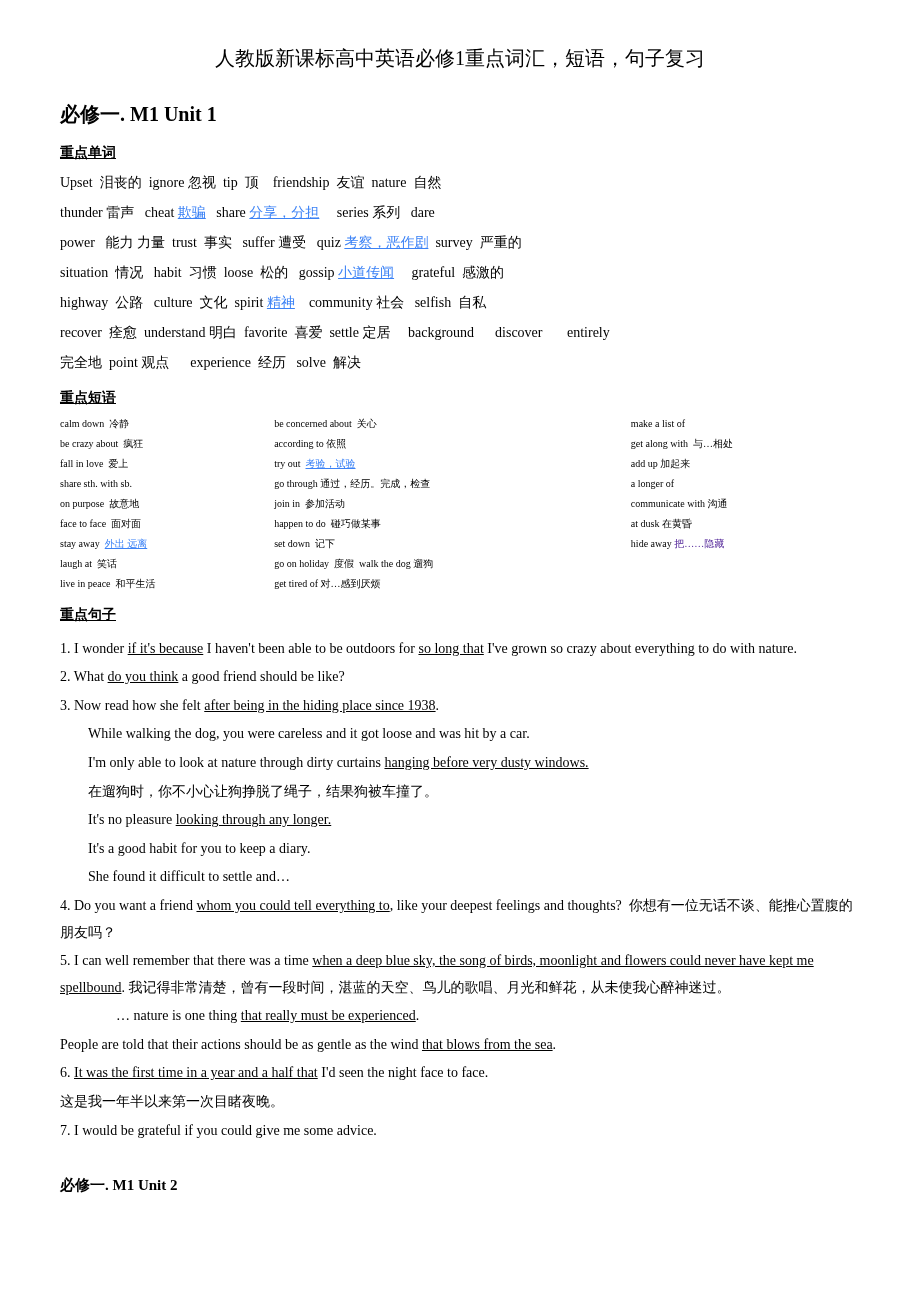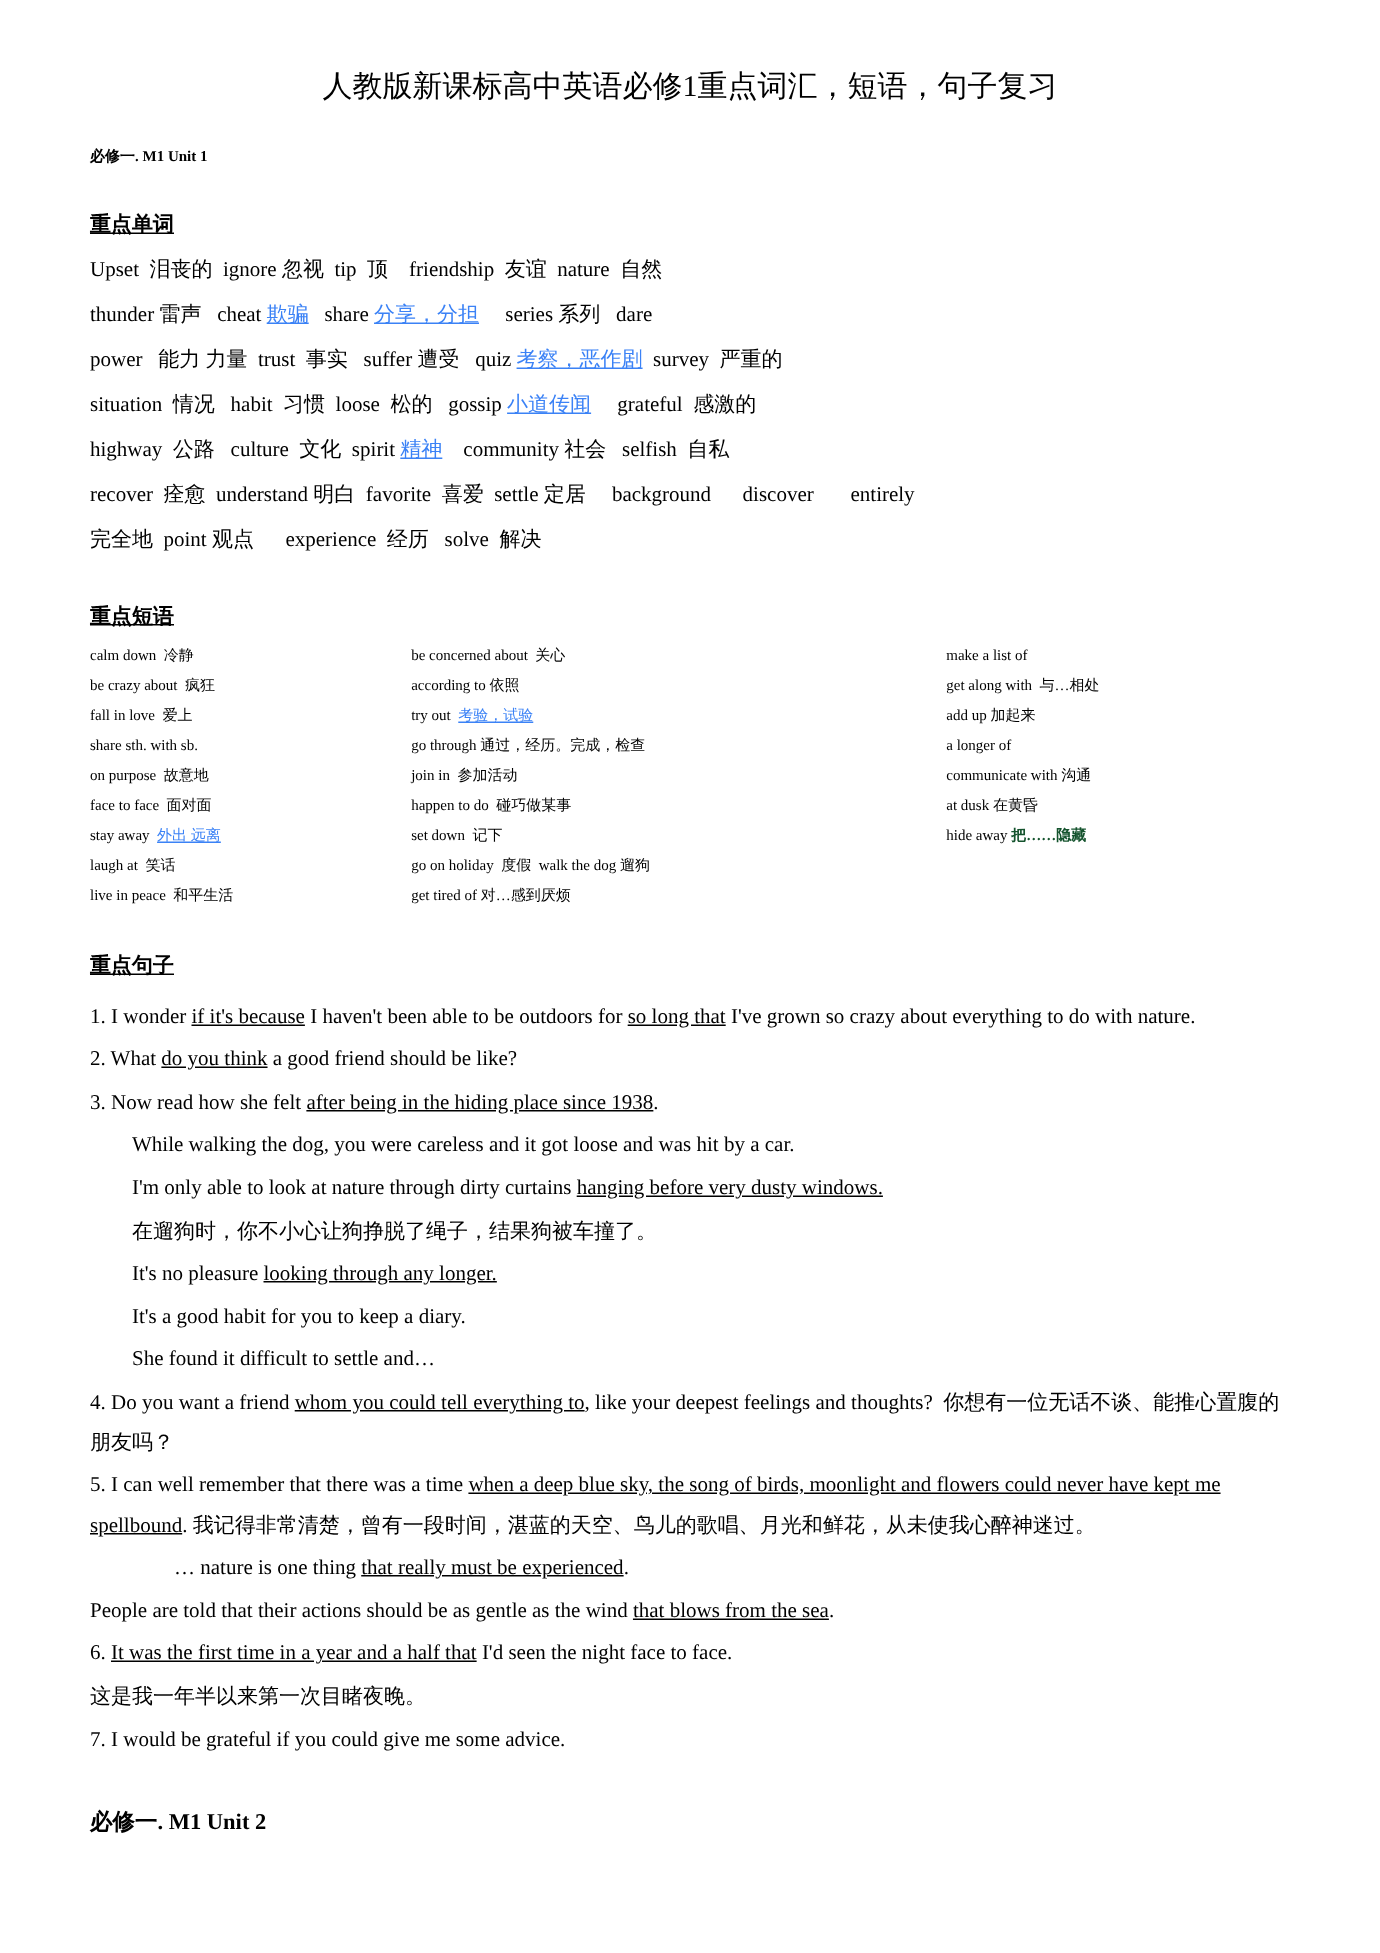--- a/index.html
+++ b/index.html
@@ -19,29 +19,29 @@
     .page-title {
       text-align: center;
       font-size: 18px;
       font-weight: normal;
       margin-bottom: 20px;
     }
     .page-title span {
       font-size: 20px;
     }
     .section-title {
-      font-size: 10px;
+      font-size: 20px;
       font-weight: bold;
       margin-top: 10px;
       margin-bottom: 4px;
     }
     .subsection-title {
       font-weight: bold;
       font-size: 14px;
-      margin-top: 24px;
+      margin-top: 8px;
       margin-bottom: 4px;
       text-decoration: underline;
     }
     .vocab-line {
       line-height: 2;
       margin-bottom: 2px;
     }
     .red {
       color: #3b82f6;
       text-decoration: underline;
@@ -56,22 +56,22 @@
       line-height: 1.9;
       margin-bottom: 2px;
     }
     .indent {
       text-indent: 2em;
     }
     .indent4 {
       text-indent: 4em;
     }
     .hide-red {
-      color: #14532d;
-      font-weight: bold;
+      color: #4c1d95;
+      font-weight: normal;
     }
     .unit2-title {
       font-size: 15px;
       font-weight: bold;
       margin-top: 28px;
     }
   </style>
 </head>
 <body>
 

